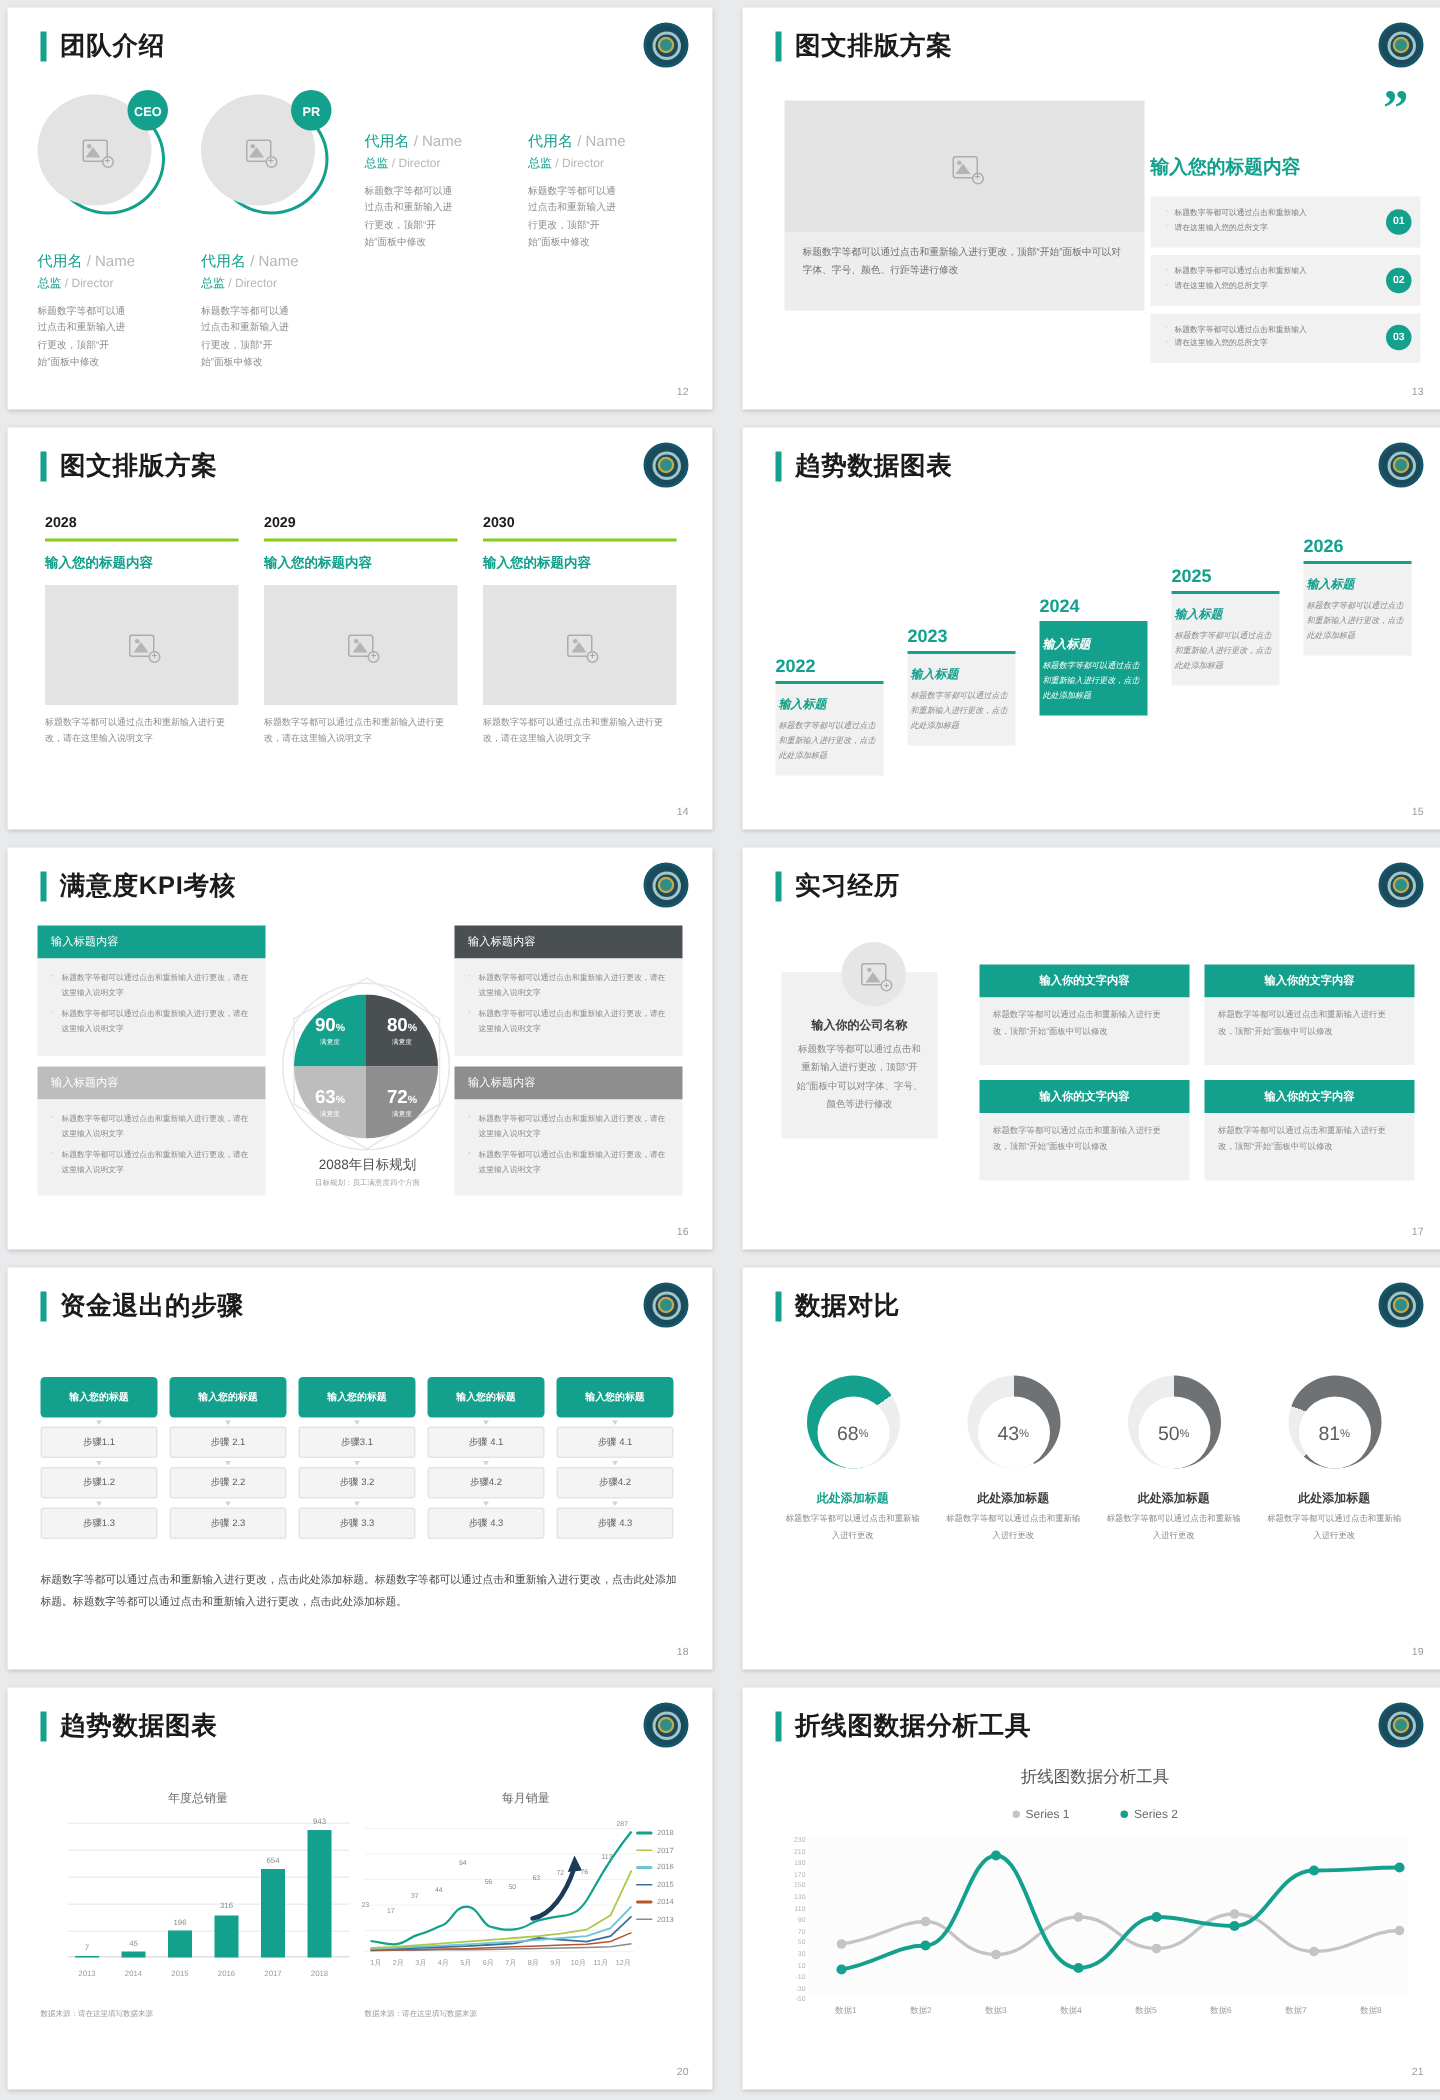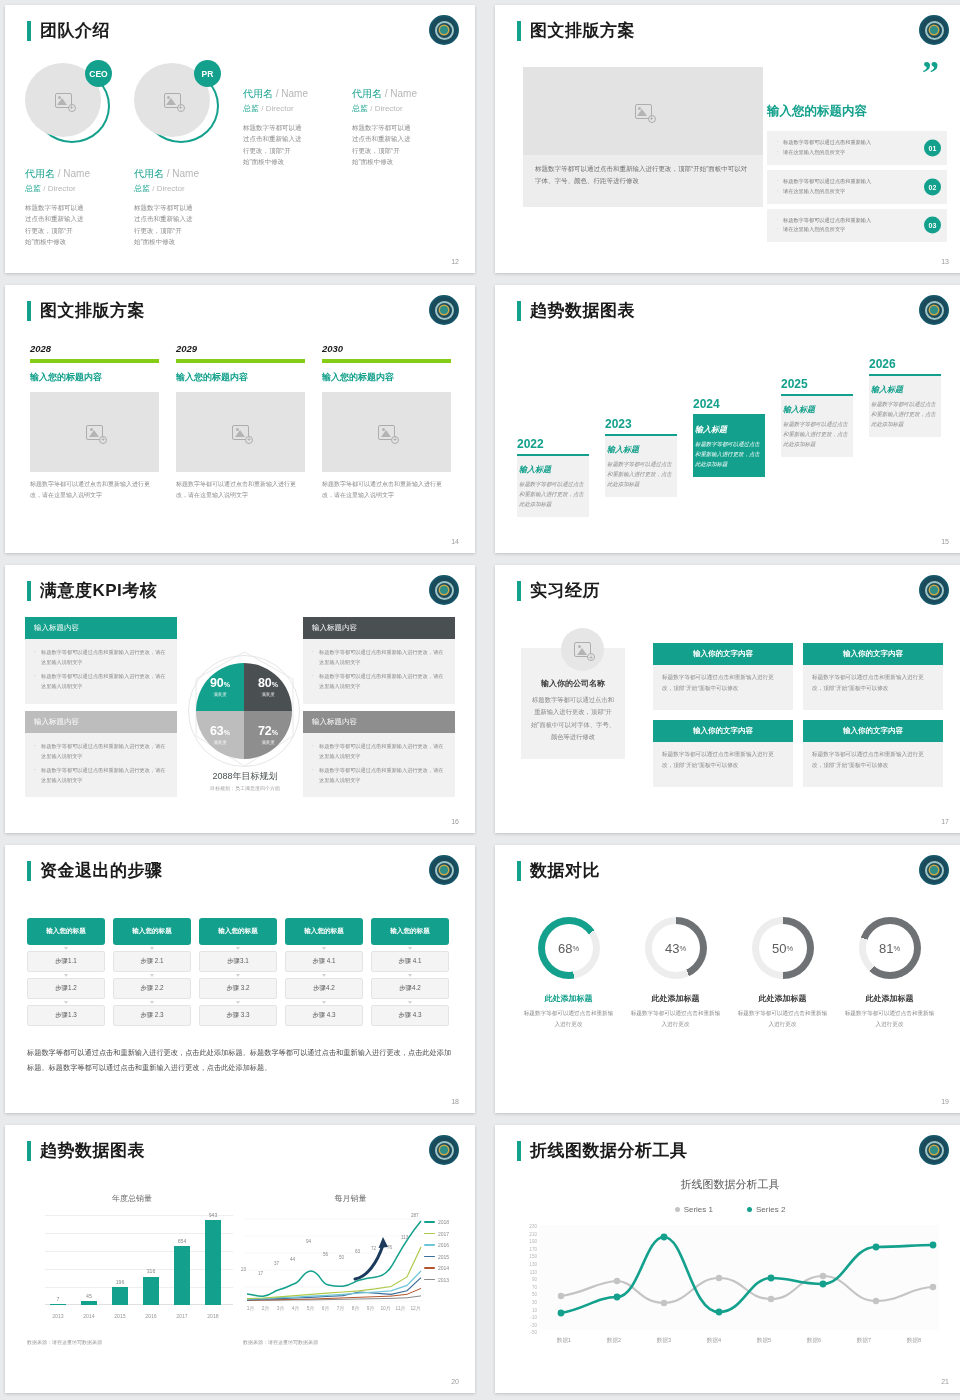--- a/index.html
+++ b/index.html
@@ -71,21 +71,21 @@
   .s13-list{position:absolute;left:272px;top:126px;width:180px;}
   .s13-item{position:relative;background:#f1f1f1;margin-bottom:5px;padding:7px 34px 7px 10px;min-height:30px;}
   .s13-item li{font-size:5.2px;color:#7d7d7d;line-height:1.9;list-style:none;position:relative;padding-left:6px;}
   .s13-item li:before{content:"·";position:absolute;left:0;top:-1px;color:#9a9a9a;}
   .s13-num{position:absolute;right:6px;top:50%;transform:translateY(-50%);width:17px;height:17px;border-radius:50%;
      background:#13a08c;color:#fff;font-size:7px;font-weight:bold;display:flex;align-items:center;justify-content:center;}
 
   
   .s14-row{position:absolute;left:25px;top:58px;width:420px;display:flex;gap:17px;}
   .s14-col{width:129px;}
-  .s14-year{font-size:9.5px;font-weight:bold;color:#1b1b1b;padding-bottom:5px;border-bottom:4px solid #84cc16;font-style:italic;}
+  .s14-year{font-size:9.5px;font-weight:bold;color:#1b1b1b;padding-bottom:5px;border-bottom:2px solid #84cc16;}
   .s14-h{font-size:9px;font-weight:bold;color:#13a08c;margin-top:8px;}
   .s14-img{margin-top:8px;width:129px;height:80px;}
   .s14-d{margin-top:7px;font-size:6px;color:#8c8c8c;line-height:1.9;}
 
   
   .s15-lead{position:absolute;left:24px;top:50px;width:170px;}
   .s15-lead-h{font-size:8px;font-weight:bold;color:#13a08c;}
   .s15-lead-d{font-size:6.5px;color:#777;line-height:1.9;margin-top:3px;}
   .tl{position:absolute;left:22px;top:86px;width:440px;height:165px;}
   .tl-item{position:absolute;width:72px;}
@@ -134,21 +134,21 @@
   .st-col{width:78px;}
   .st-head{background:#13a08c;color:#fff;font-size:6.6px;font-weight:bold;text-align:center;padding:9px 0;border-radius:3px;}
   .st-cell{background:#f4f4f4;border:1px solid #e4e4e4;border-radius:2px;text-align:center;font-size:6.3px;color:#5c5c5c;padding:5px 0;margin-top:6px;position:relative;}
   .st-cell:before{content:"";position:absolute;left:50%;top:-5px;transform:translateX(-50%);width:0;height:0;
      border-left:2.5px solid transparent;border-right:2.5px solid transparent;border-top:3px solid #d2d2d2;}
   .st-foot{position:absolute;left:22px;top:200px;width:425px;font-size:7.2px;color:#4a4a4a;line-height:2.1;}
 
   
   .dn-row{position:absolute;left:20px;top:72px;width:430px;display:flex;}
   .dn-col{width:107px;text-align:center;}
-  .dn{width:62px;height:62px;margin:0 auto;border-radius:50%;display:flex;align-items:center;justify-content:center;position:relative;}
+  .dn{width:62px;height:62px;margin:0 auto;border-radius:50%;display:flex;align-items:flex-end;justify-content:center;position:relative;}
   .dn .hole{width:48px;height:48px;border-radius:50%;background:#fff;display:flex;align-items:center;justify-content:center;
      font-size:13px;color:#5d5d5d;}
   .dn .hole em{font-size:7.5px;font-style:normal;}
   .dn-t{font-size:8px;font-weight:bold;margin-top:14px;color:#3d3d3d;}
   .dn-t.hl{color:#13a08c;}
   .dn-d{font-size:5.6px;color:#8a8a8a;line-height:1.95;margin-top:4px;padding:0 6px;}
 
   
   .ch-t{font-size:8px;color:#6d6d6d;text-align:center;}
   .bars{position:absolute;left:22px;top:68px;width:210px;height:130px;}

